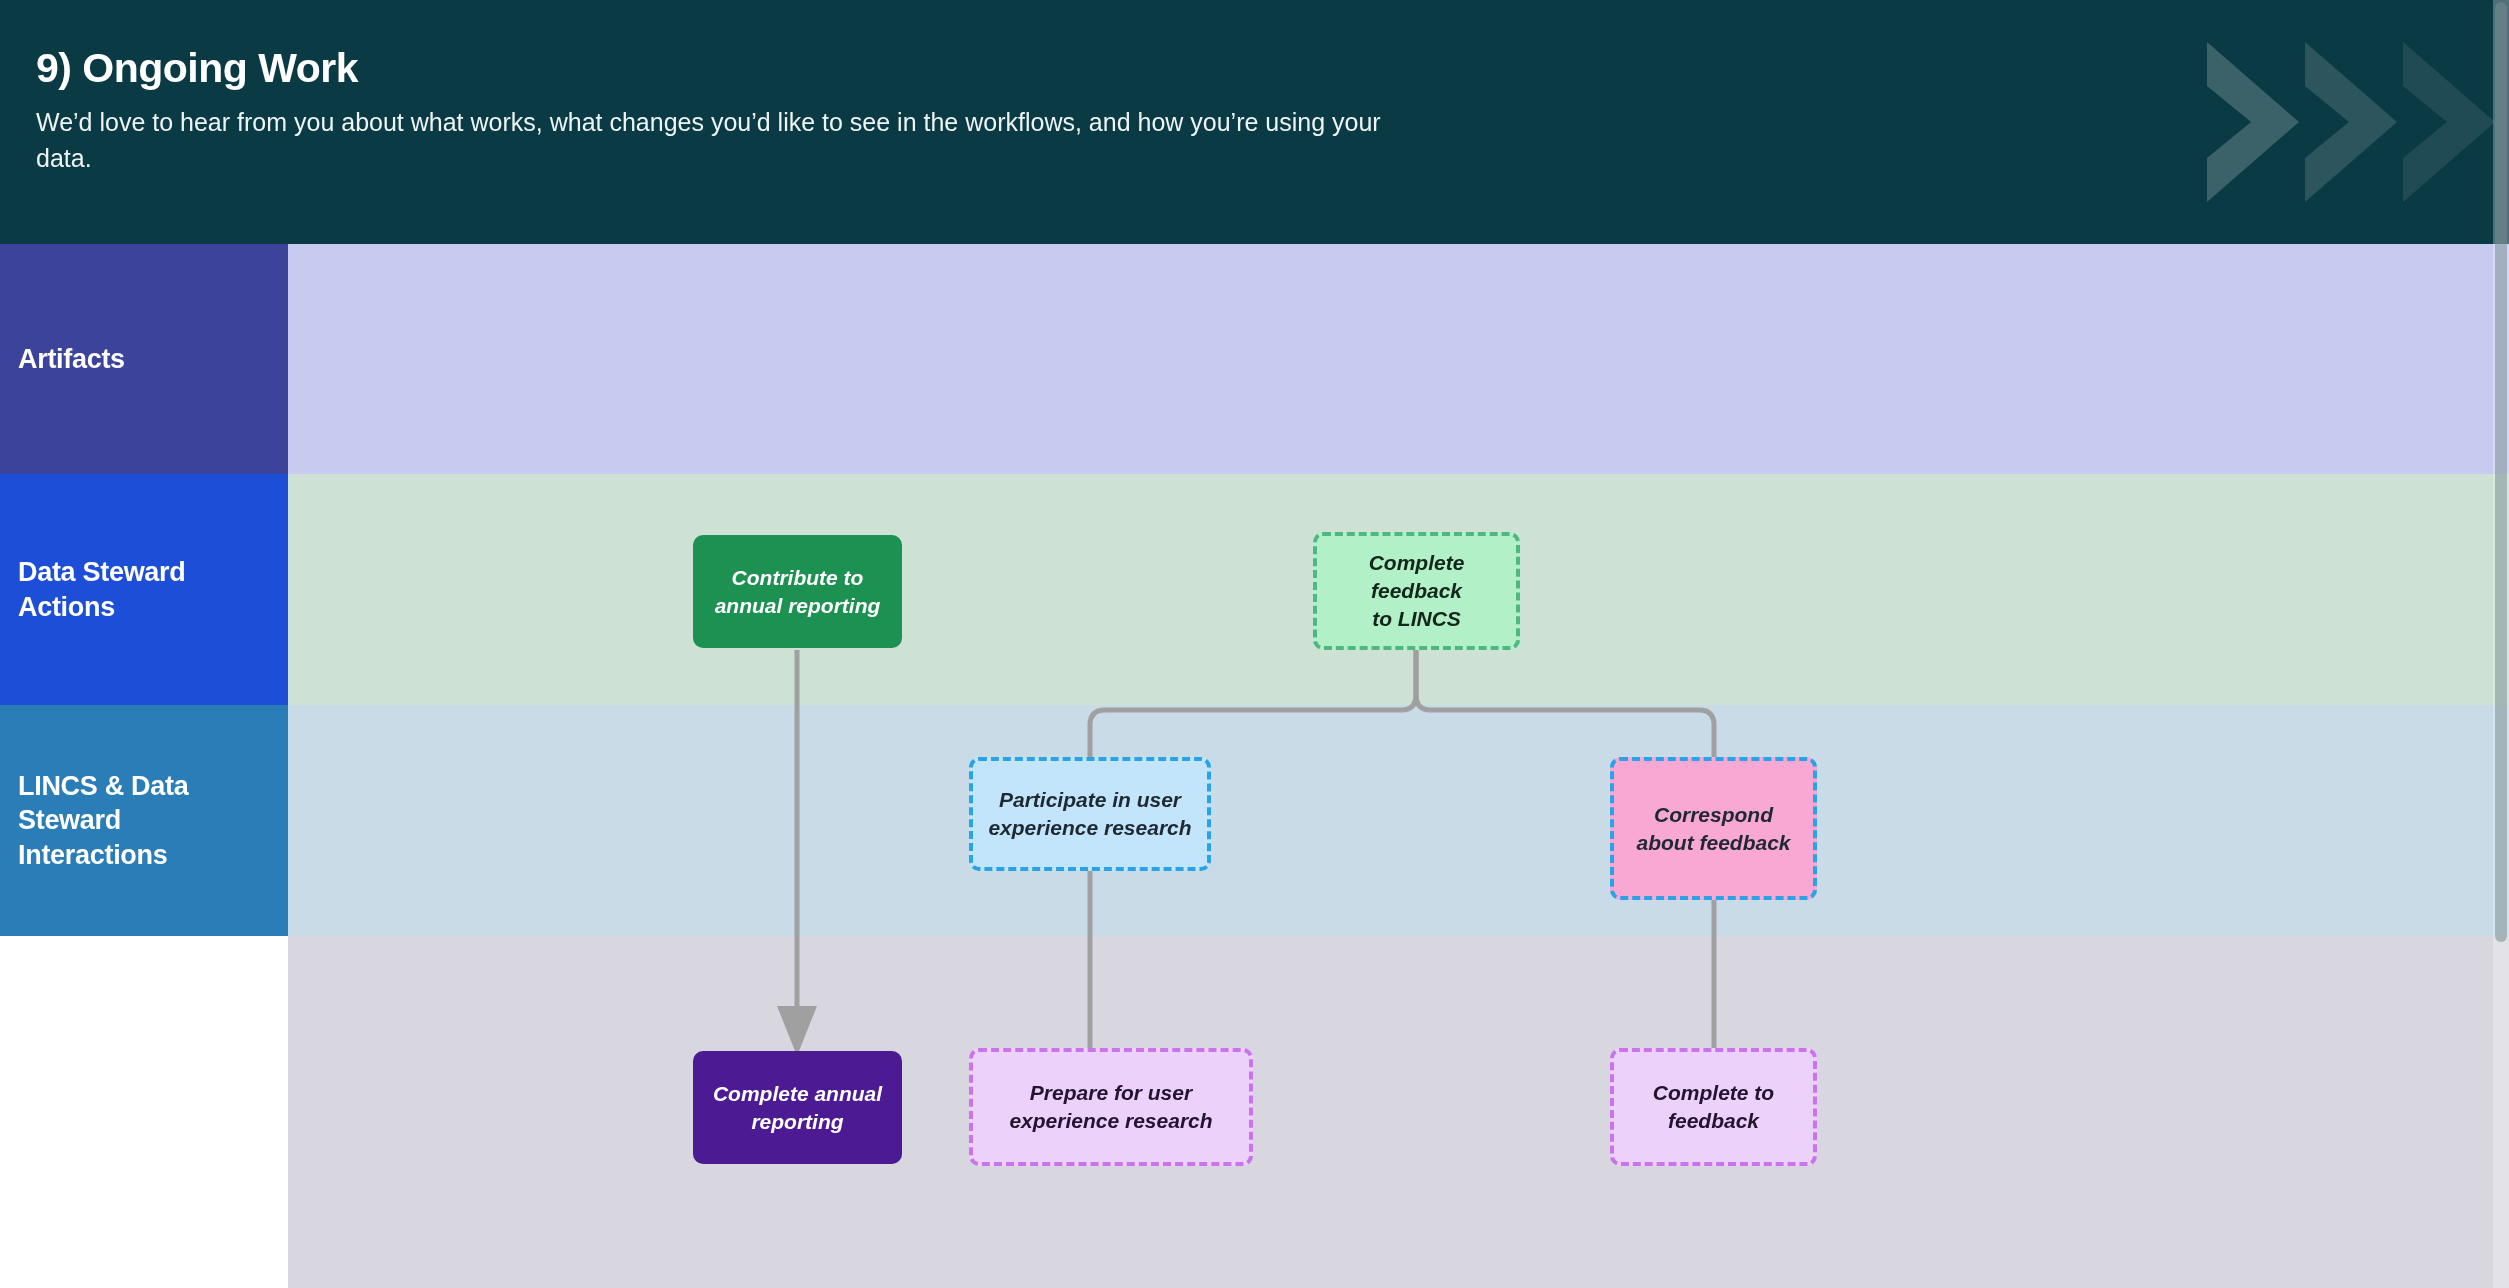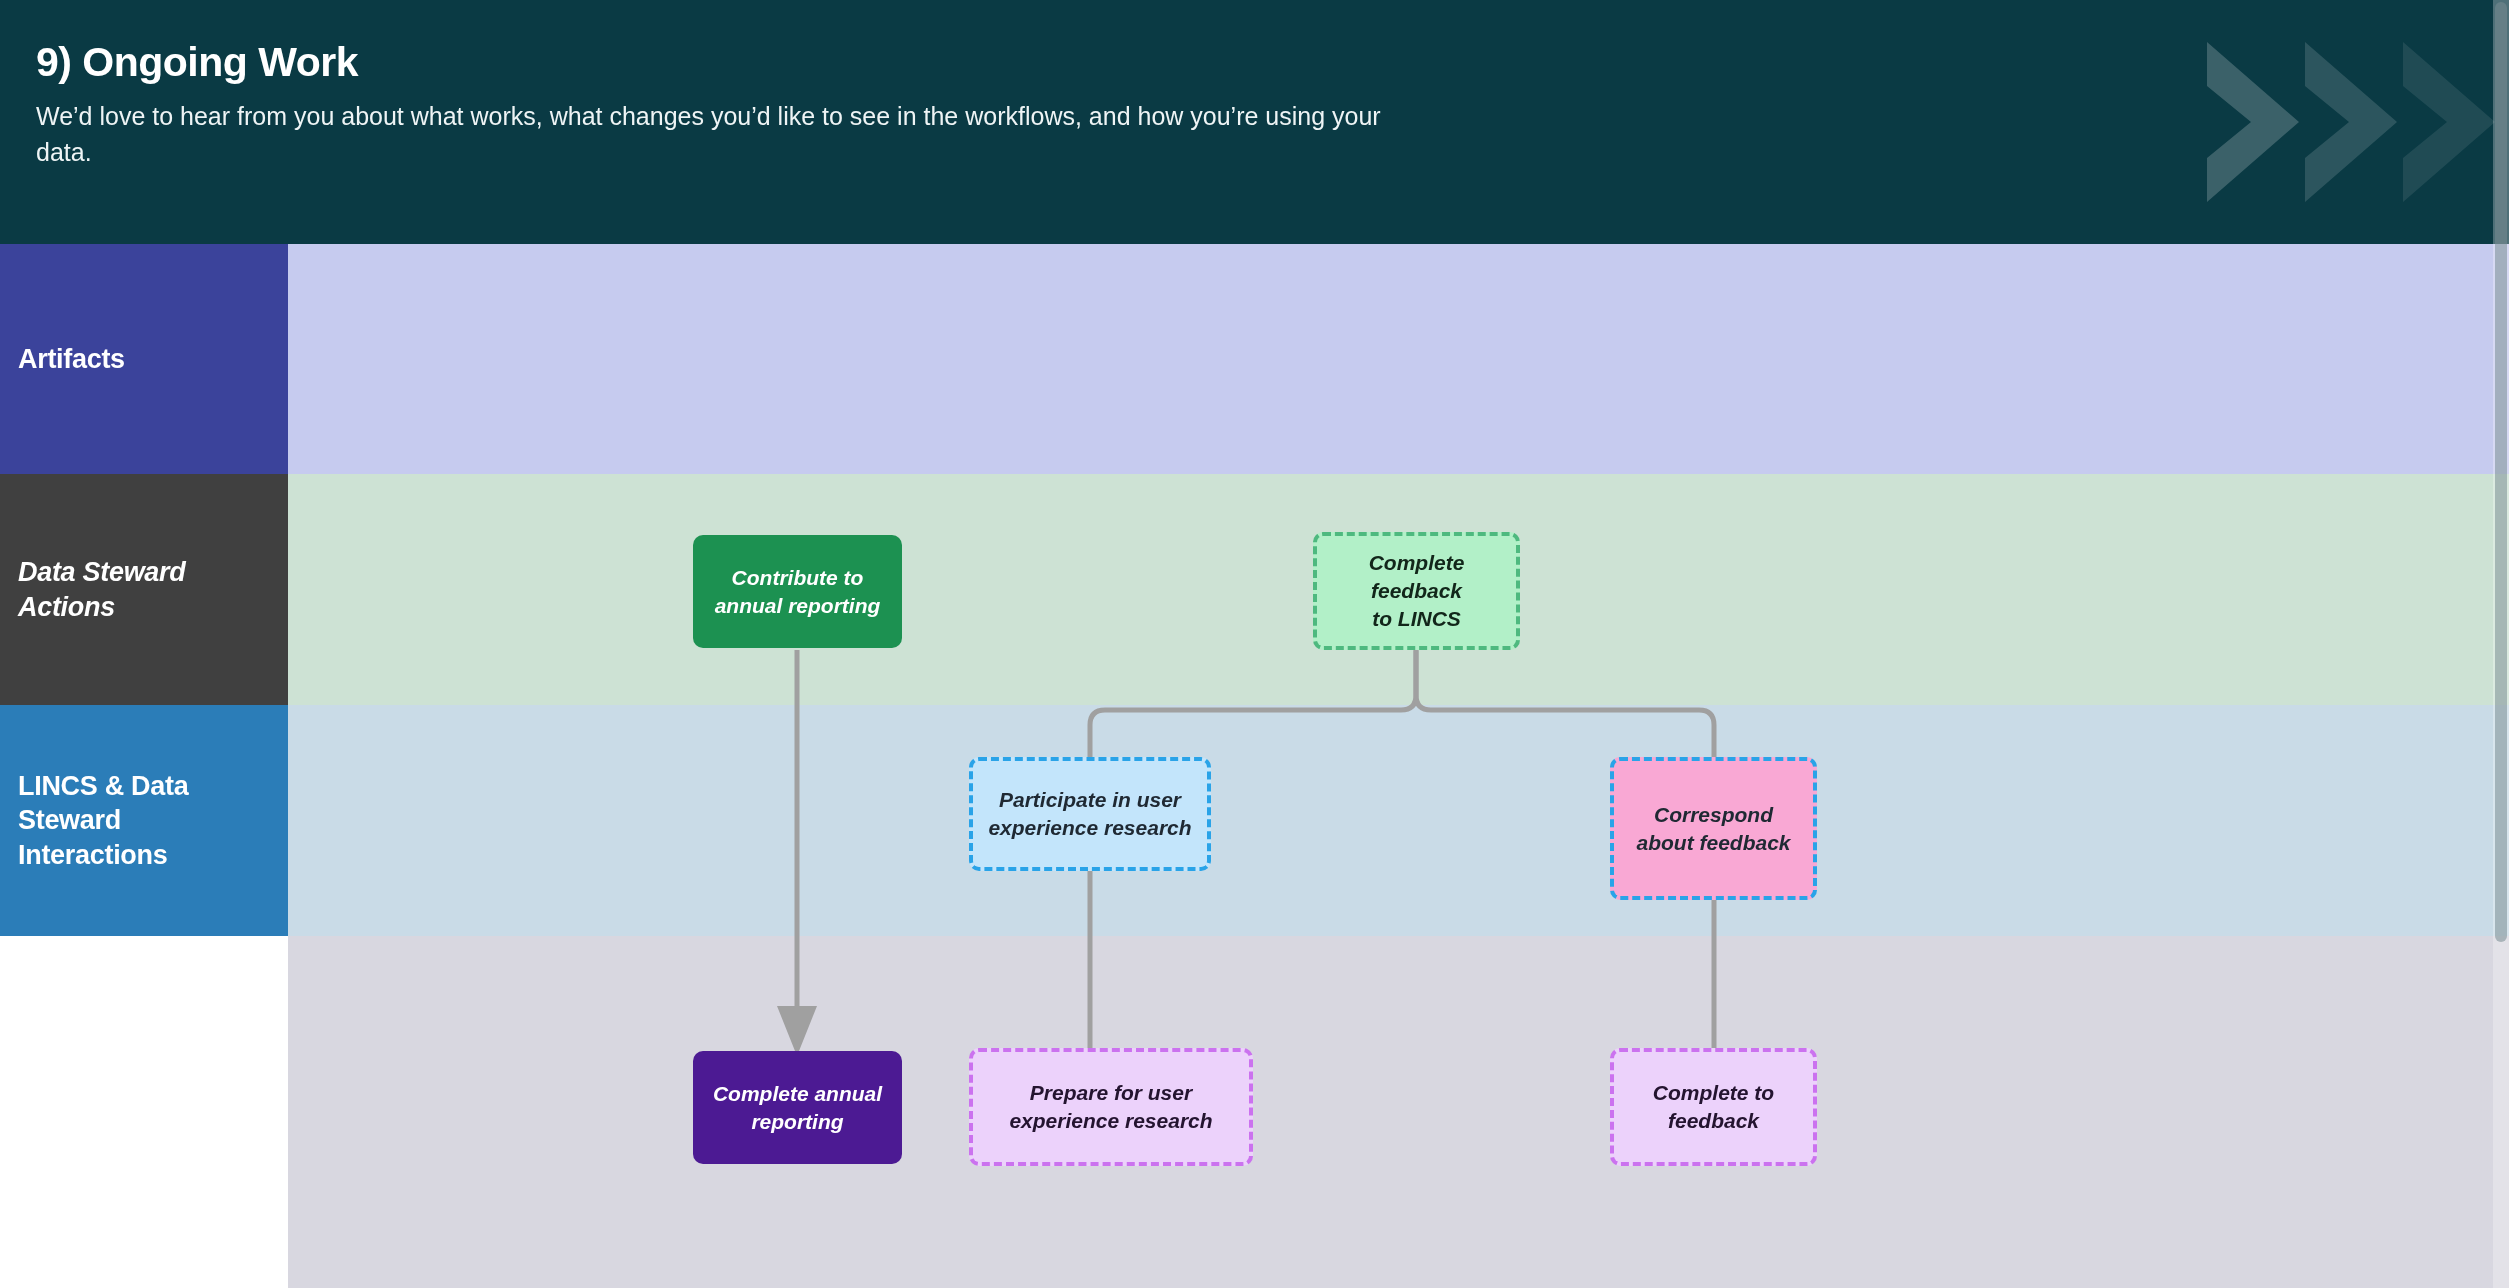--- a/index.html
+++ b/index.html
@@ -25,21 +25,21 @@
     position: absolute;
     left: 36px; top: 40px;
     width: 1400px;
   }
   #header-title {
     color: #ffffff;
     font-size: 41px;
     font-weight: bold;
     letter-spacing: -0.5px;
     line-height: 1.1;
-    margin: 0 0 14px 0;
+    margin: 6px 0 14px 0;
   }
   #header-subtitle {
     color: #eef4f5;
     font-size: 25px;
     font-weight: 400;
     line-height: 1.42;
     margin: 0;
     max-width: 1390px;
   }
   .chevron {
@@ -79,21 +79,21 @@
     position: absolute;
     left: 288px; top: 0;
     right: 0; height: 100%;
   }
 
   #lane-artifacts { top: 244px; height: 230px; }
   #lane-artifacts .lane-label { background: #3b439b; }
   #lane-artifacts .lane-body  { background: #c6cbef; }
 
   #lane-steward { top: 474px; height: 231px; }
-  #lane-steward .lane-label { background: #404040; font-style: italic; }
+  #lane-steward .lane-label { background: #1d4ed8; }
   #lane-steward .lane-body  { background: #cde2d4; }
 
   #lane-interactions { top: 705px; height: 231px; }
   #lane-interactions .lane-label { background: #2b7db8; }
   #lane-interactions .lane-body  { background: #c9dbe7; }
 
   #lane-lincs { top: 936px; height: 352px; }
   #lane-lincs .lane-label { background: #341c55; }
   #lane-lincs .lane-body  { background: #d8d7e0; }
 

